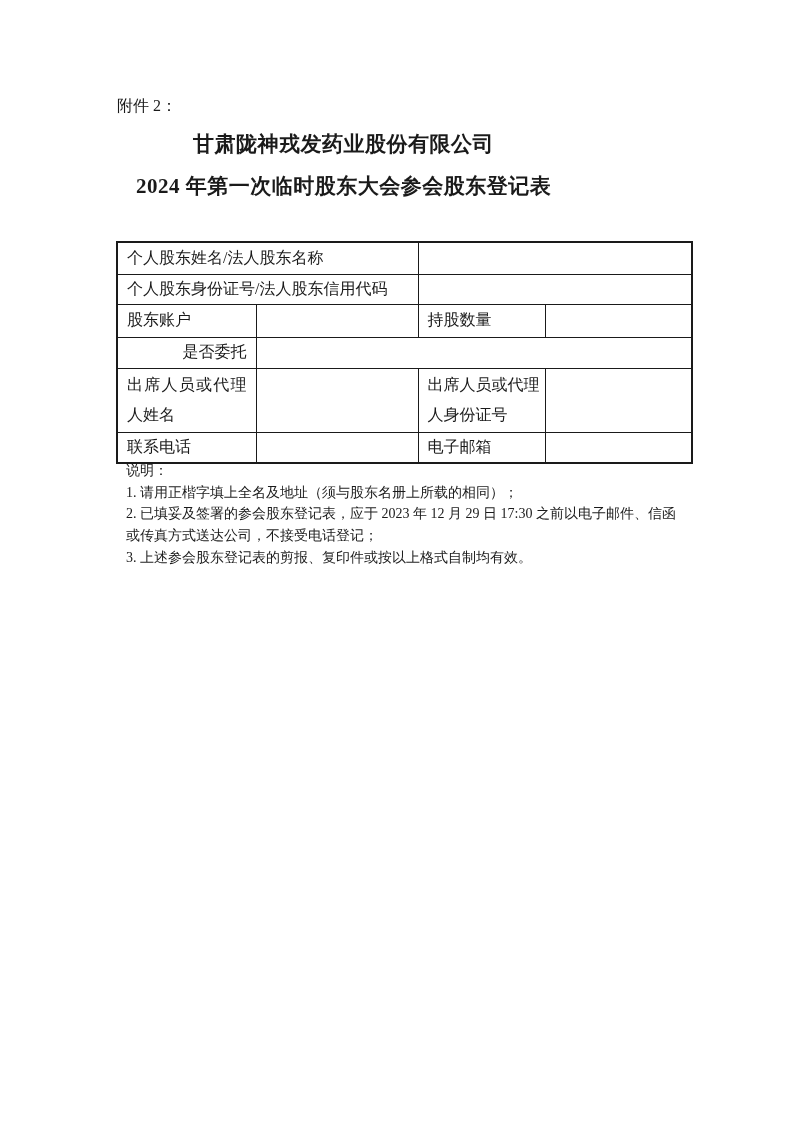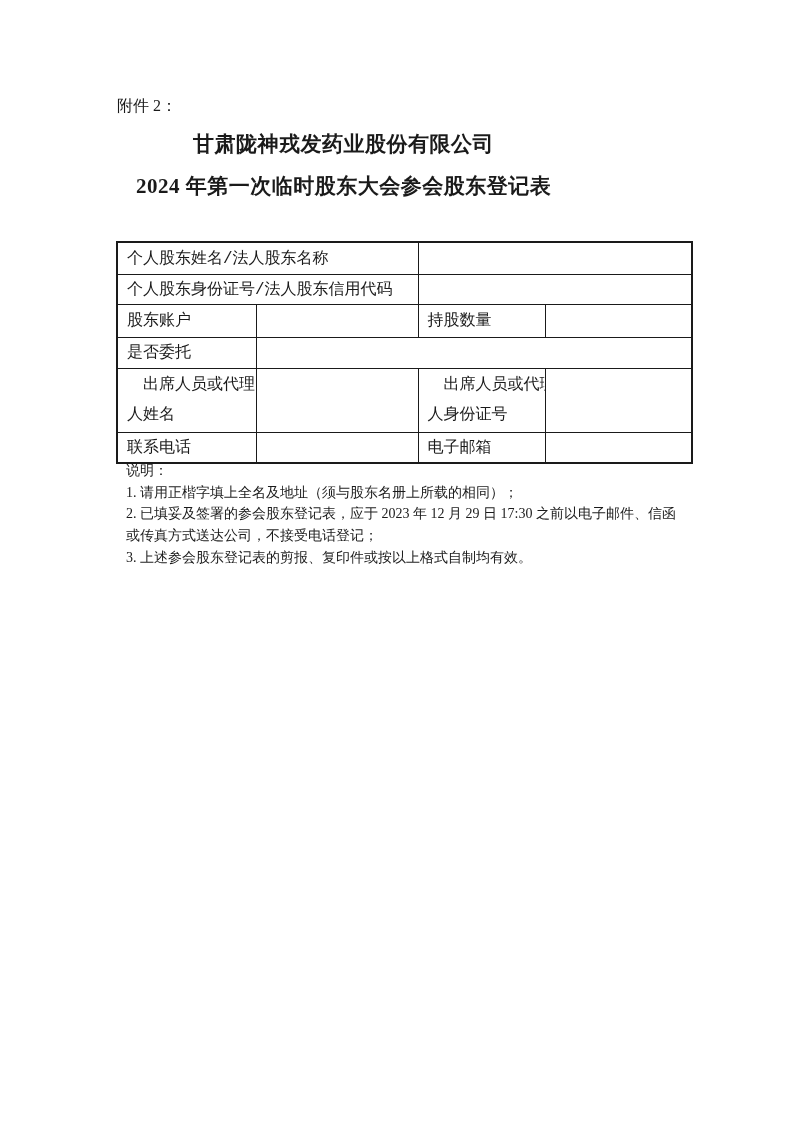--- a/index.html
+++ b/index.html
@@ -21,39 +21,38 @@
     position:absolute; left:0; top:132px; width:687px;
     text-align:center; font-size:21px; font-weight:bold; line-height:25px;
     letter-spacing:0.5px;
   }
   .doc-subtitle { top:174px; }
   table.reg {
     position:absolute; left:116px; top:241px;
     width:575px; height:221px;
     border-collapse:collapse; table-layout:fixed;
     border:2px solid #1a1a1a;
-    font-family:Liberation Mono, monospace;
   }
   table.reg td {
     border:1px solid #1a1a1a;
     font-size:16px;
     padding:0 9px;
     vertical-align:middle;
     overflow:hidden;
     white-space:nowrap;
   }
   tr.r1 { height:32px; }
   tr.r2 { height:30px; }
   tr.r3 { height:33px; }
-  tr.r4 { height:31px; }
+  tr.r4 { height:31px;text-align:right; }
   tr.r5 { height:64px; }
   tr.r6 { height:31px; }
   td.two-line { padding:0 6px; }
   .cell-line { line-height:30px; white-space:nowrap; }
-  .justified { text-align:justify; text-align-last:justify;margin-left:16px; }
+  .justified { text-align:justify; text-align-last:justify; }
   .notes {
     position:absolute; left:126px; top:460px; width:600px;
     font-size:14px; line-height:21.7px;
   }
   .note-line { white-space:nowrap; }
 </style>
 </head>
 <body>
 
 <div class="page">

